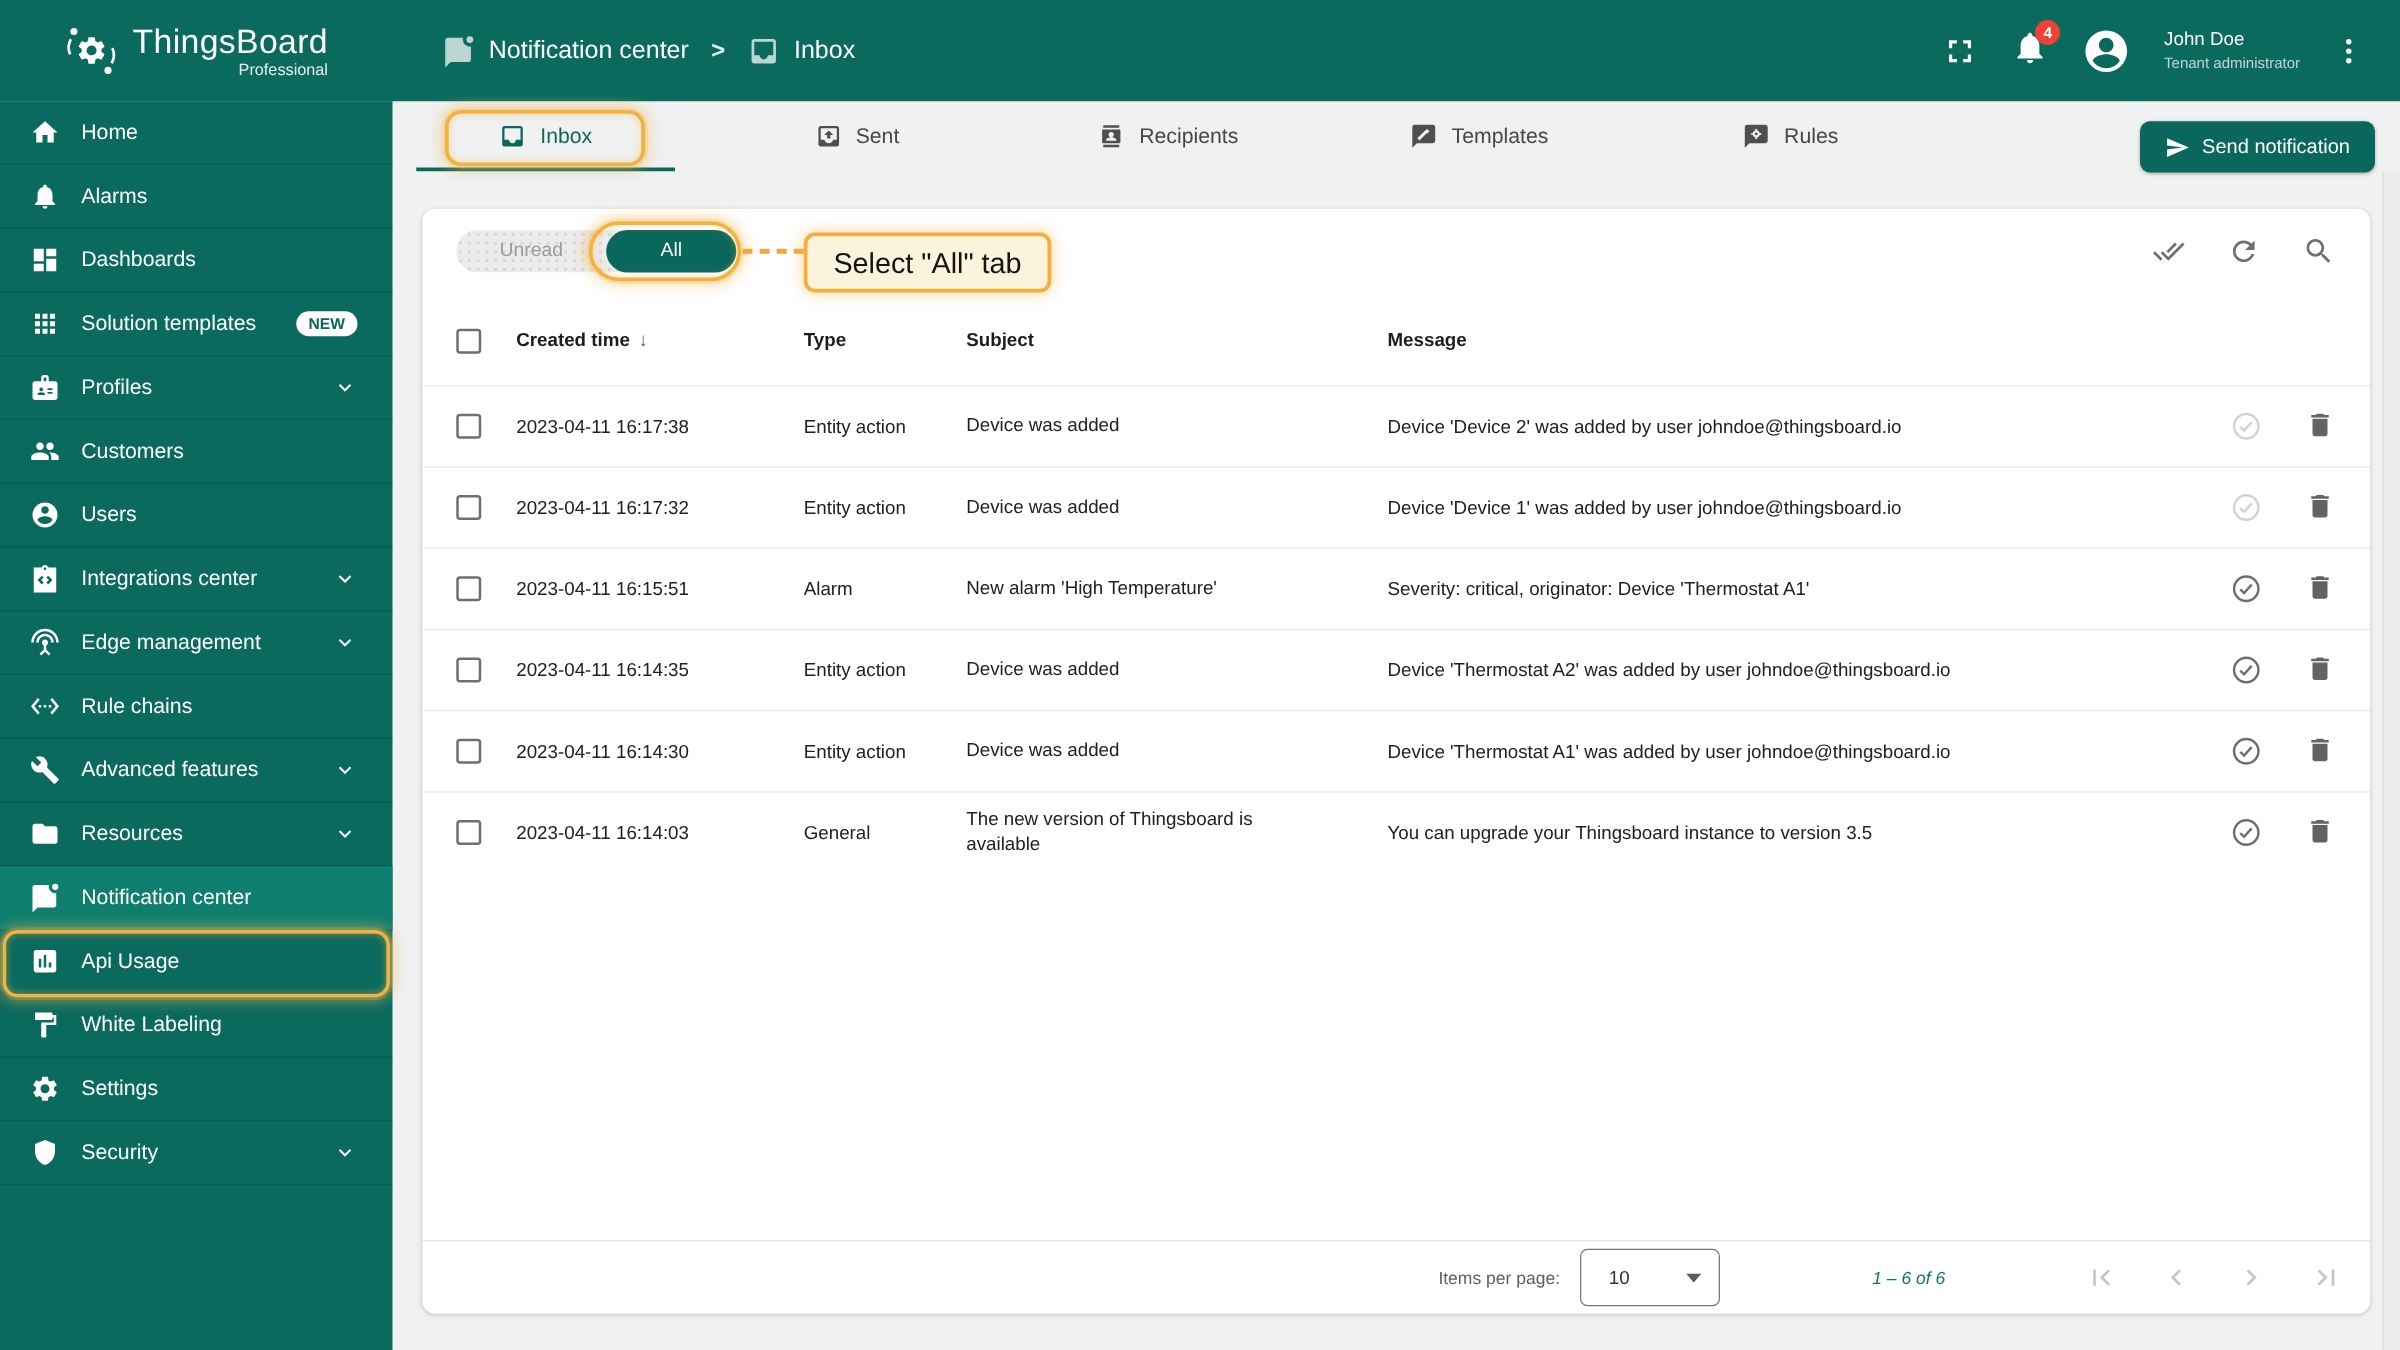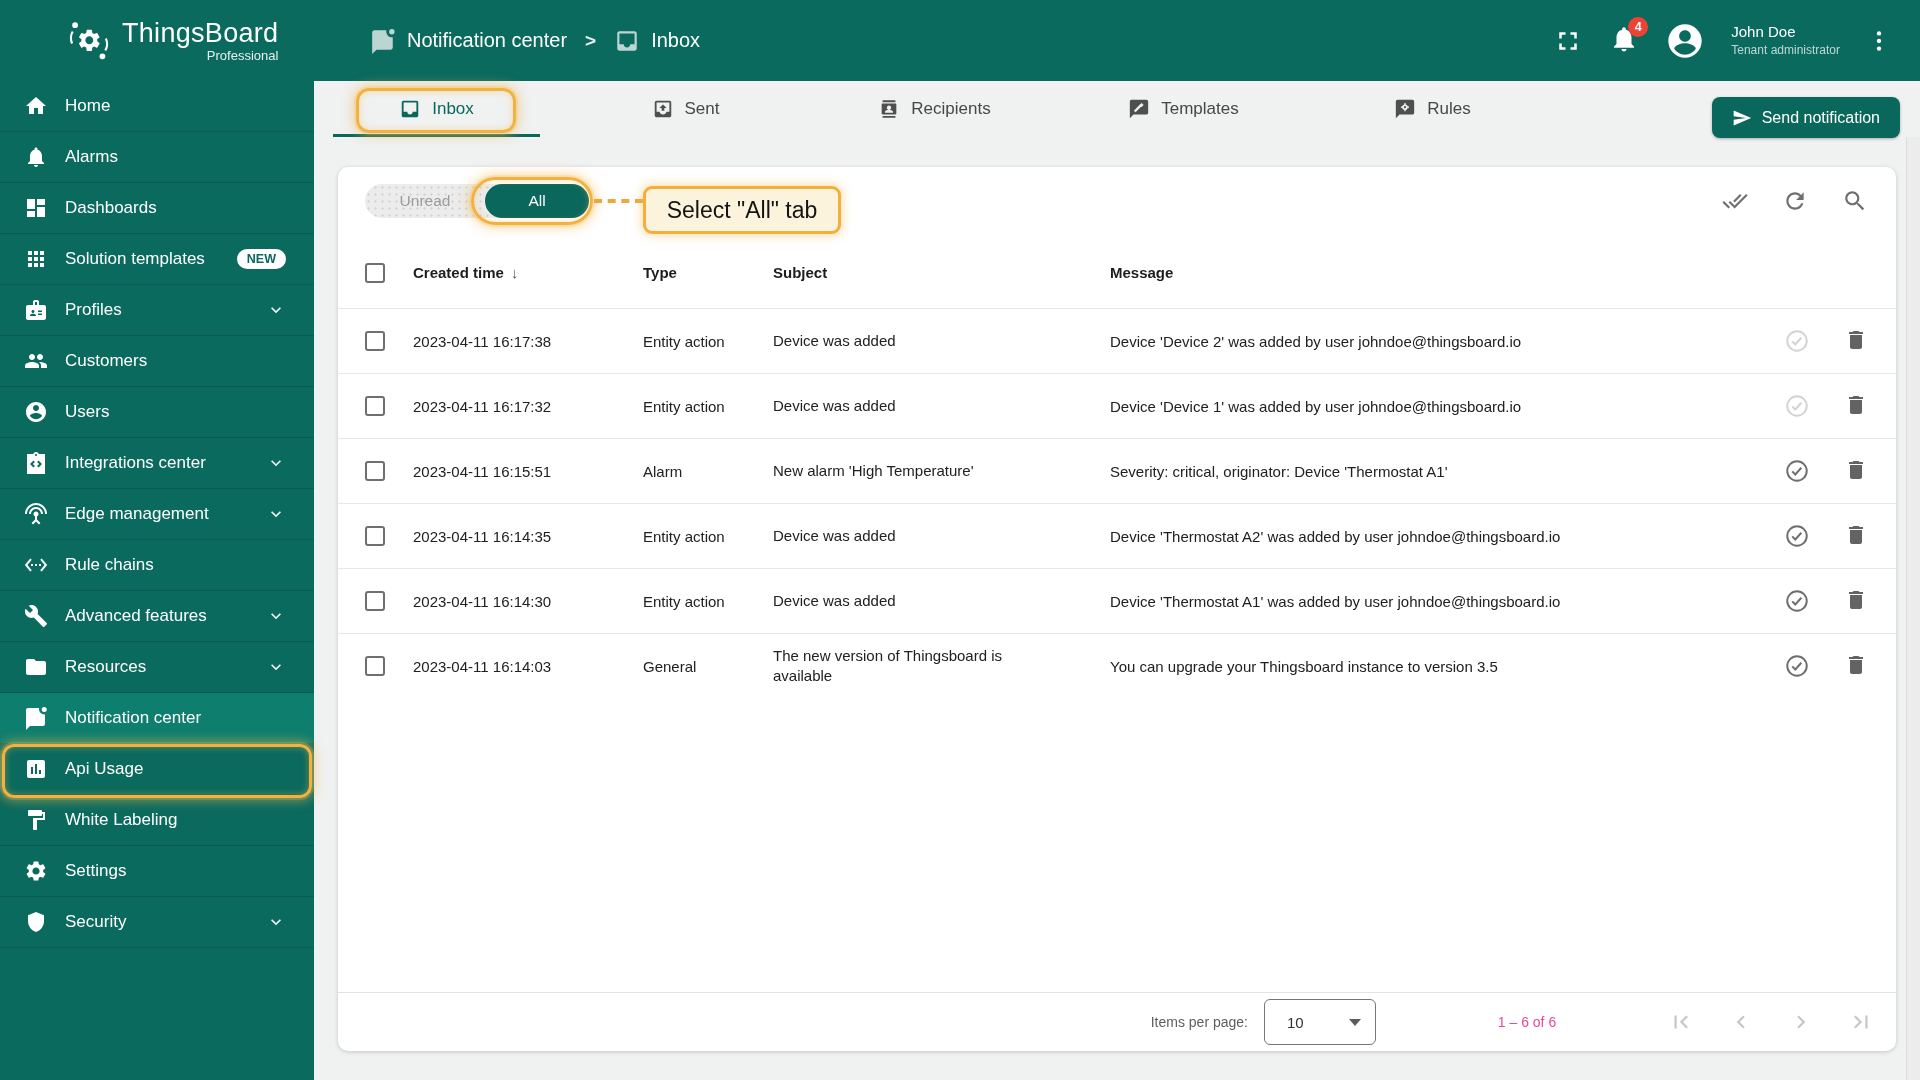--- a/index.html
+++ b/index.html
@@ -6,21 +6,21 @@
     --teal:#0a675b; --teal-dk:#0b6a5e; --teal-active:#0e7e6e;
     --orange:#f3b13f; --cream:#fcf3dd; --bg:#f0f1f1; --txt:#212121;
   }
   *{box-sizing:border-box; margin:0; padding:0;}
   html,body{width:1920px;height:1080px;overflow:hidden;background:var(--bg);
     font-family:"Liberation Sans",sans-serif;color:var(--txt);}
   .ic{display:inline-block;vertical-align:middle;}
 
   
   .topbar{position:absolute;left:0;top:0;width:1920px;height:81px;background:var(--teal-dk);
-    display:flex;align-items:center;z-index:5;padding-left:16px;}
+    display:flex;align-items:center;z-index:5;}
   .logo-area{width:314px;height:81px;display:flex;align-items:center;padding-left:50px;background:var(--teal-dk);}
   .logo-text{margin-left:10px;}
   .brand{color:#fff;font-size:27px;font-weight:500;letter-spacing:.3px;line-height:28px;}
   .brand-sub{display:block;color:rgba(255,255,255,.9);font-size:13px;text-align:right;margin-top:1px;}
   .breadcrumb{display:flex;align-items:center;margin-left:40px;gap:12px;}
   .bc-item{display:flex;align-items:center;gap:11px;color:#fff;font-size:20px;cursor:pointer;}
   .bc-sep{color:rgba(255,255,255,.9);font-size:19px;font-weight:700;margin:0 6px;}
   .bc-ic{width:26px;height:26px;fill:rgba(255,255,255,.72);}
   .topbar-right{margin-left:auto;display:flex;align-items:center;gap:26px;padding-right:28px;}
   .tb-btn{width:30px;height:30px;fill:#fff;cursor:pointer;position:relative;}
@@ -92,21 +92,21 @@
   .ac.muted{color:#d3d3d3;}
   .tr-ic{width:24px;height:24px;fill:#636363;cursor:pointer;}
 
   
   .pagination{position:absolute;left:0;bottom:0;width:100%;height:59px;border-top:1px solid #e3e3e3;
     display:flex;align-items:center;justify-content:flex-end;padding-right:22px;font-size:14px;color:#5e5e5e;}
   .pp-select{width:112px;height:46px;border:1px solid #767676;border-radius:6px;margin-left:16px;
     display:flex;align-items:center;padding:0 14px 0 22px;cursor:pointer;color:#333;font-size:15px;text-align:right;}
   .pp-caret{margin-left:auto;width:0;height:0;border-left:6px solid transparent;border-right:6px solid transparent;
     border-top:7px solid #5c5c5c;}
-  .pp-range{width:210px;text-align:center;margin-left:46px;color:#ec4899;}
+  .pp-range{width:210px;text-align:center;margin-left:46px;color:#0f766e;font-style:italic;}
   .pg-nav{display:flex;gap:34px;margin-left:36px;}
   .pg-nav svg{width:26px;height:26px;fill:#c6c6c6;cursor:pointer;}
 
   
   .ann{position:absolute;z-index:60;pointer-events:none;}
   .ann-ring{border:3px solid var(--orange);border-radius:13px;
     box-shadow:0 0 0 2px rgba(244,186,80,.22),0 0 11px 3px rgba(244,186,80,.5),inset 0 0 7px rgba(244,186,80,.45);}
   .ann-dash{border-top:4px dashed #f0a73a;}
   .ann-box{background:var(--cream);border:3px solid #f3ae3c;border-radius:9px;
     box-shadow:0 0 10px 2px rgba(244,186,80,.45);display:flex;align-items:center;justify-content:center;

